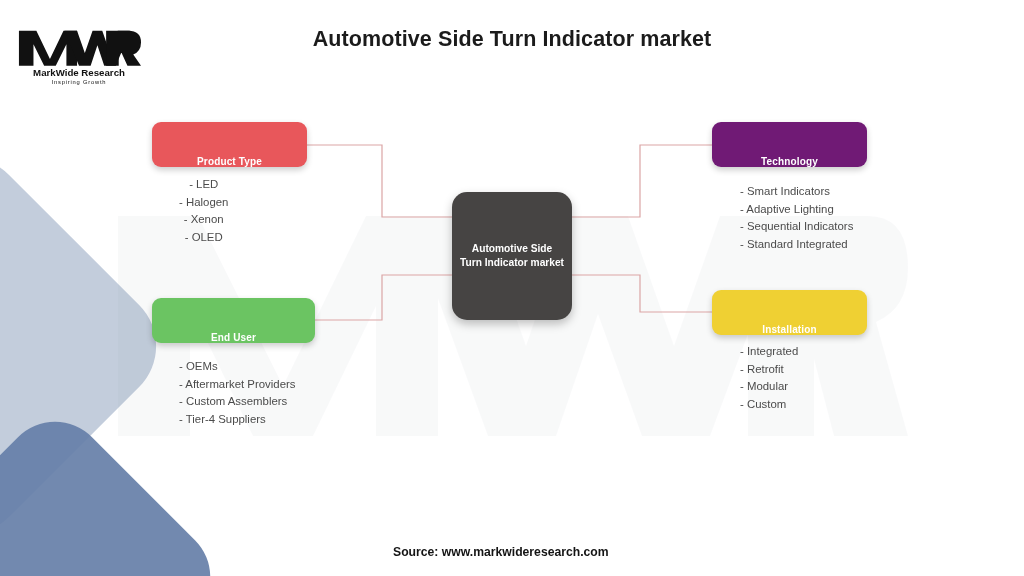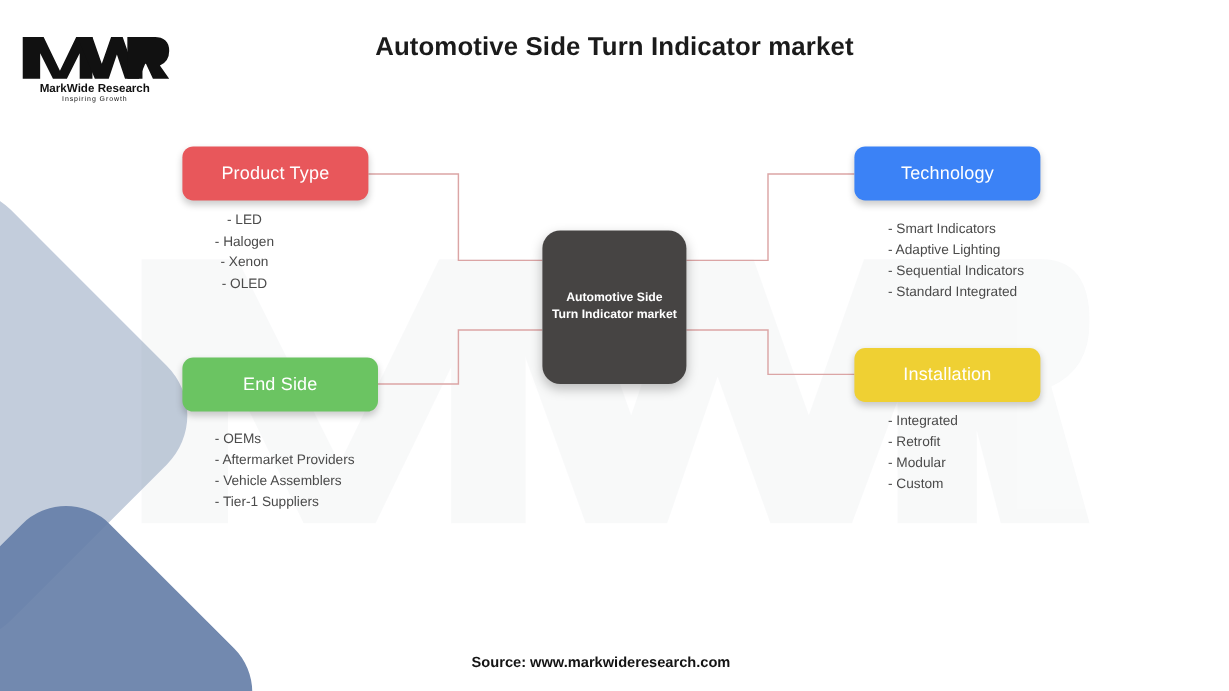--- a/index.html
+++ b/index.html
@@ -91,30 +91,30 @@
     fill: none;
     stroke: #dba5a5;
     stroke-width: 1.2;
   }
 
   
   .node {
     position: absolute;
     border-radius: 9px;
     display: flex;
-    align-items: center;
+    align-items: flex-end;
     justify-content: center;
     color: #ffffff;
-    font-size: 15px;
-    font-weight: normal;
+    font-size: 10px;
+    font-weight: bold;
     box-shadow: 0 3px 6px rgba(0,0,0,.20);
     letter-spacing: .15px;
   }
   .node-product  { left: 152px; top: 122px; width: 155px; height: 45px; background: #e8575b; }
-  .node-tech     { left: 712px; top: 122px; width: 155px; height: 45px; background: #3b82f6; }
+  .node-tech     { left: 712px; top: 122px; width: 155px; height: 45px; background: #701a75; }
   .node-enduser  { left: 152px; top: 298px; width: 163px; height: 45px; background: #6bc462; }
   .node-install  { left: 712px; top: 290px; width: 155px; height: 45px; background: #efd033; }
 
   
   .node-center {
     position: absolute;
     left: 452px;
     top: 192px;
     width: 120px;
     height: 128px;
@@ -207,21 +207,21 @@
     <path d="M712 312 L640 312 L640 275 L572 275"></path>
   </svg>
 
   <div class="node node-product">
     <span>Product Type</span>
   </div>
   <div class="node node-tech">
     <span>Technology</span>
   </div>
   <div class="node node-enduser">
-    <span>End Side</span>
+    <span>End User</span>
   </div>
   <div class="node node-install">
     <span>Installation</span>
   </div>
 
   <div class="node-center">
     <span>Automotive Side Turn Indicator market</span>
   </div>
 
   <div class="bullets bullets-product">
@@ -234,22 +234,22 @@
   <div class="bullets bullets-tech">
     <div>- Smart Indicators</div>
     <div>- Adaptive Lighting</div>
     <div>- Sequential Indicators</div>
     <div>- Standard Integrated</div>
   </div>
 
   <div class="bullets bullets-enduser">
     <div>- OEMs</div>
     <div>- Aftermarket Providers</div>
-    <div>- Vehicle Assemblers</div>
-    <div>- Tier-1 Suppliers</div>
+    <div>- Custom Assemblers</div>
+    <div>- Tier-4 Suppliers</div>
   </div>
 
   <div class="bullets bullets-install">
     <div>- Integrated</div>
     <div>- Retrofit</div>
     <div>- Modular</div>
     <div>- Custom</div>
   </div>
 
   <div class="source">Source: www.markwideresearch.com</div>

